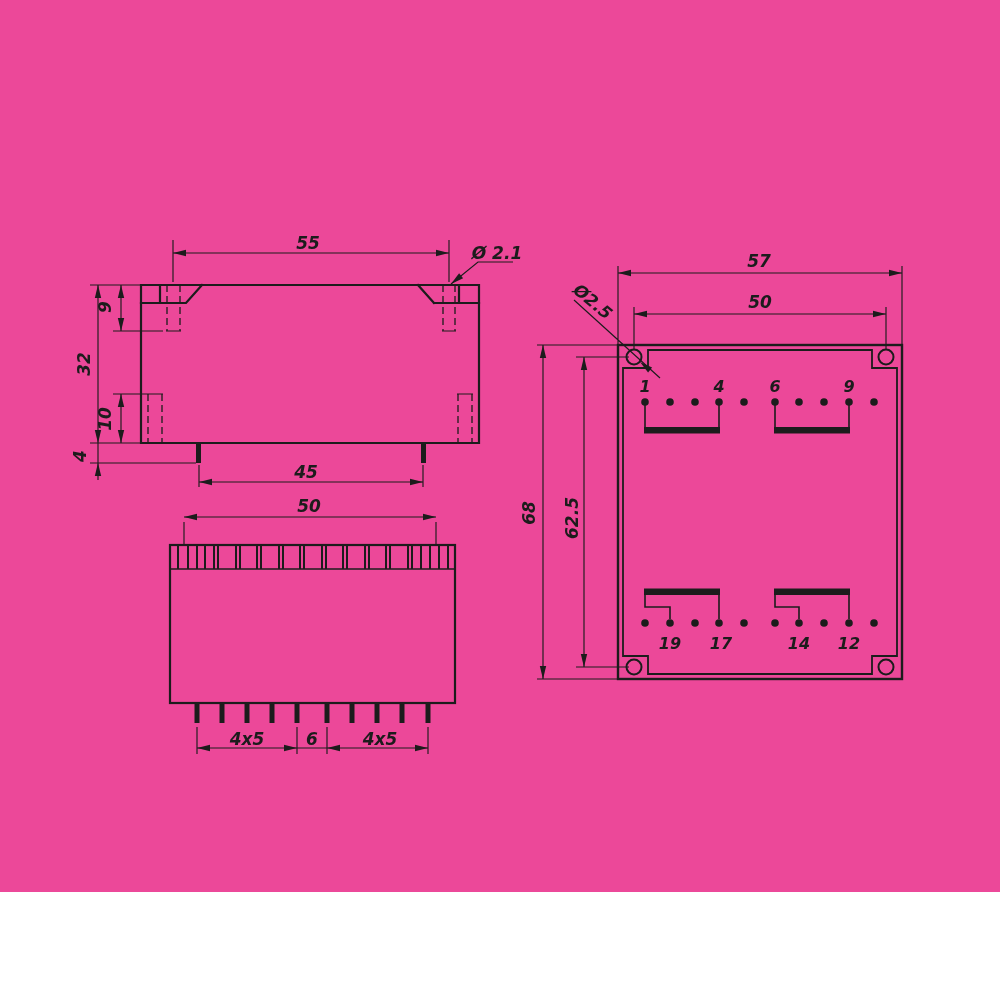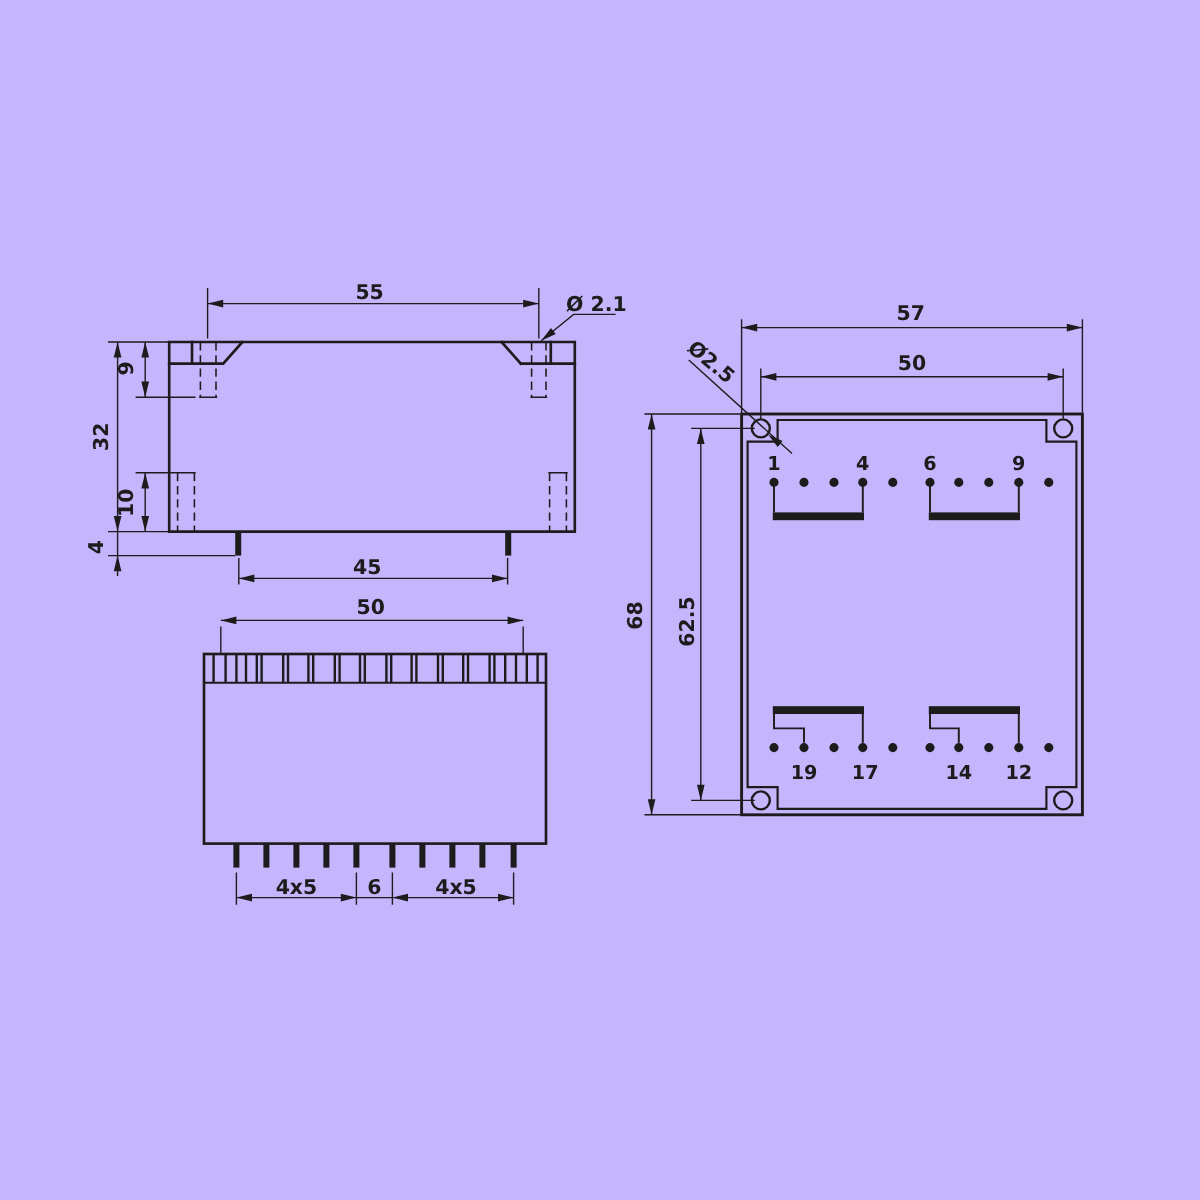--- a/index.html
+++ b/index.html
@@ -1,17 +1,17 @@
 <!DOCTYPE html>
 <html><head>
 <meta charset="utf-8">
 <style>
   html,body{margin:0;padding:0;background:#ffffff;}
-  .page{position:relative;width:1000px;height:1000px;background:#c4b5fd;overflow:hidden;
-        font-family:"DejaVu Sans", sans-serif;}
+  .page{position:relative;width:1000px;height:892px;background:#ec4899;overflow:hidden;
+        font-family:"DejaVu Sans", sans-serif;font-style:italic;}
   svg{position:absolute;left:0;top:0;}
   svg text{font-family:"DejaVu Sans", sans-serif;font-weight:bold;fill:#1c1c1c;}
   .dim{font-size:17px;}
   .pin{font-size:16px;}
   .outline{stroke:#1c1c1c;stroke-width:2.2;fill:none;stroke-linecap:square;}
   .outline-hvy{stroke:#1c1c1c;stroke-width:2.4;fill:none;}
   .inner{stroke:#1c1c1c;stroke-width:1.8;fill:none;}
   .thin{stroke:#1c1c1c;stroke-width:1.15;fill:none;stroke-linecap:butt;}
   .conn{stroke:#1c1c1c;stroke-width:1.6;fill:none;}
   .hidden-line{stroke:#1c1c1c;stroke-width:1.3;fill:none;stroke-dasharray:7 4;}

